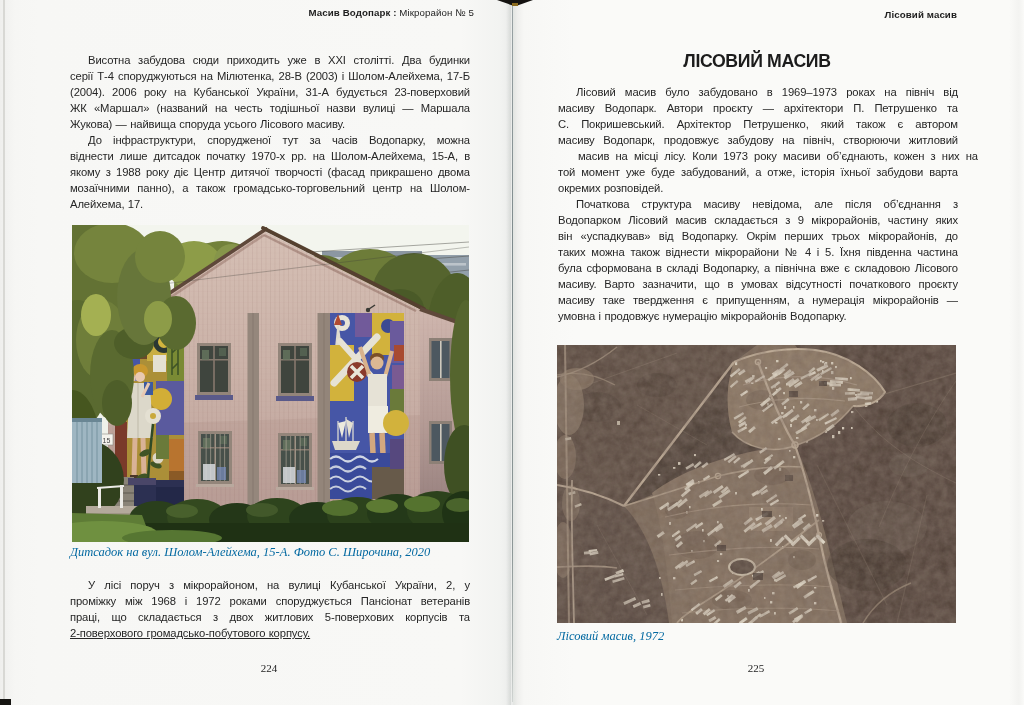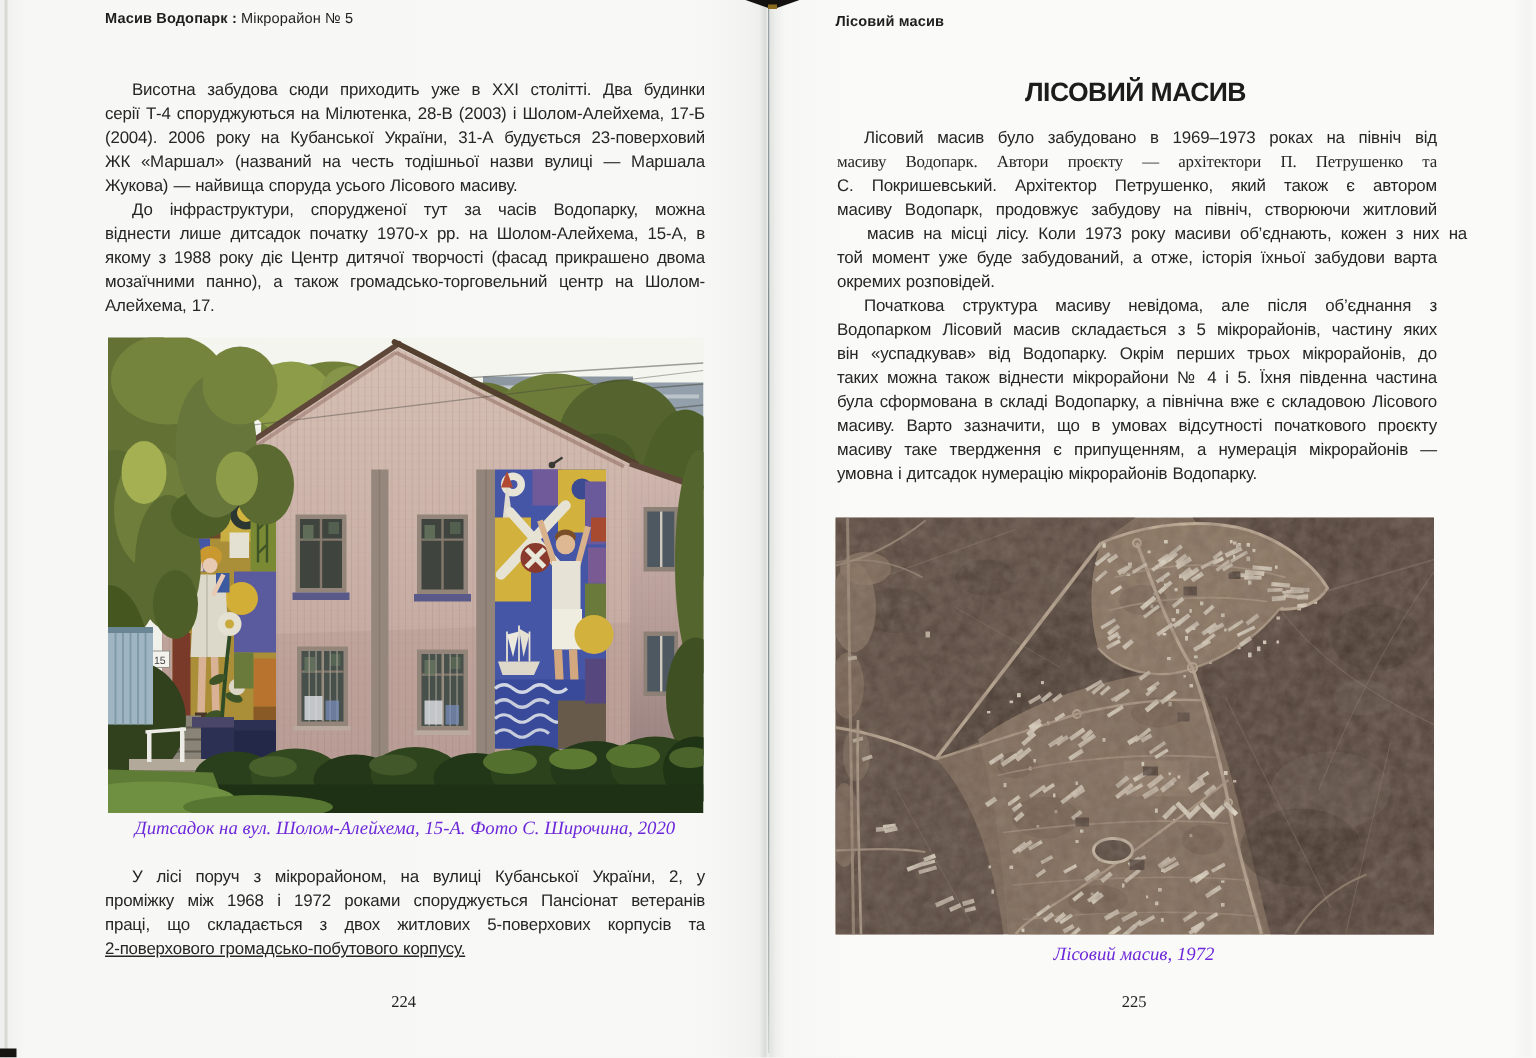--- a/index.html
+++ b/index.html
@@ -5,24 +5,24 @@
   html,body{margin:0;padding:0;}
   body{width:1024px;height:705px;position:relative;overflow:hidden;
        background:#f7f7f5;font-family:"Liberation Sans",sans-serif;}
   .abs{position:absolute;}
   .bline{position:absolute;width:400px;height:16px;line-height:16px;
         font-size:11.25px;color:#262626;text-align:justify;text-align-last:justify;
         letter-spacing:-0.12px;word-spacing:0.4px;}
   .last{text-align-last:left;}
   .ind{padding-left:18px;width:382px;}
   .cap{position:absolute;font-family:"Liberation Serif",serif;font-style:italic;
-       font-size:12.5px;color:#6d28d9;text-align:center;line-height:16px;}
+       font-size:12.5px;color:#0369a1;text-align:left;line-height:16px;}
   .pnum{position:absolute;font-family:"Liberation Serif",serif;font-size:11px;
         color:#222;text-align:center;line-height:16px;}
-  .hdr{position:absolute;font-size:9.7px;color:#1e1e1e;text-align:left;line-height:14px;letter-spacing:0.1px;}
+  .hdr{position:absolute;font-size:9.7px;color:#1e1e1e;text-align:right;line-height:14px;letter-spacing:0.1px;}
 </style>
 </head>
 <body>
 
 <div class="abs" style="left:0;top:0;width:514px;height:705px;background:linear-gradient(90deg,#efefed 0,#f6f6f4 15px,#f7f7f5 40px,#f8f8f6 460px,#f2f3f1 500px,#e9eae9 514px);"></div>
 
 <div class="abs" style="left:514px;top:0;width:510px;height:705px;background:linear-gradient(90deg,#eaeae8 0,#f7f7f5 10px,#fafaf8 60px,#fafaf8 495px,#f3f3f1 505px,#fafaf8 510px);"></div>
 
 <div class="abs" style="left:3px;top:0;width:2px;height:705px;background:#d8d8d4;"></div>
 
@@ -388,35 +388,35 @@
 <div class="bline" style="left:70px;top:609.3px;">праці, що складається з двох житлових 5-поверхових корпусів та</div>
 <div class="bline last" style="left:70px;top:625.3px;text-decoration:underline;">2-поверхового громадсько-побутового корпусу.</div>
 
 <div class="pnum" style="left:70px;top:659.5px;width:398px;">224</div>
 
 <div class="hdr" style="left:557px;top:8px;width:400px;"><b>Лісовий масив</b></div>
 
 <div class="abs" style="left:557px;top:50px;width:400px;font-size:17.7px;font-weight:bold;color:#1c1c1c;text-align:center;line-height:22px;letter-spacing:-0.35px;">ЛІСОВИЙ МАСИВ</div>
 
 <div class="bline ind" style="left:558px;top:83.9px;">Лісовий масив було забудовано в 1969–1973 роках на північ від</div>
-<div class="bline" style="left:558px;top:99.9px;font-family:Liberation Serif, serif;">масиву Водопарк. Автори проєкту — архітектори П. Петрушенко та</div>
+<div class="bline" style="left:558px;top:99.9px;">масиву Водопарк. Автори проєкту — архітектори П. Петрушенко та</div>
 <div class="bline" style="left:558px;top:115.9px;">С. Покришевський. Архітектор Петрушенко, який також є автором</div>
 <div class="bline" style="left:558px;top:131.9px;">масиву Водопарк, продовжує забудову на північ, створюючи житловий</div>
 <div class="bline" style="left:558px;top:147.9px;margin-left:20px;">масив на місці лісу. Коли 1973 року масиви об’єднають, кожен з них на</div>
 <div class="bline" style="left:558px;top:163.9px;">той момент уже буде забудований, а отже, історія їхньої забудови варта</div>
 <div class="bline last" style="left:558px;top:179.9px;">окремих розповідей.</div>
 
 <div class="bline ind" style="left:558px;top:195.9px;">Початкова структура масиву невідома, але після об’єднання з</div>
-<div class="bline" style="left:558px;top:211.9px;">Водопарком Лісовий масив складається з 5 мікрорайонів, частину яких</div>
+<div class="bline" style="left:558px;top:211.9px;">Водопарком Лісовий масив складається з 9 мікрорайонів, частину яких</div>
 <div class="bline" style="left:558px;top:227.9px;">він «успадкував» від Водопарку. Окрім перших трьох мікрорайонів, до</div>
 <div class="bline" style="left:558px;top:243.9px;">таких можна також віднести мікрорайони № 4 і 5. Їхня південна частина</div>
 <div class="bline" style="left:558px;top:259.9px;">була сформована в складі Водопарку, а північна вже є складовою Лісового</div>
 <div class="bline" style="left:558px;top:275.9px;">масиву. Варто зазначити, що в умовах відсутності початкового проєкту</div>
 <div class="bline" style="left:558px;top:291.9px;">масиву таке твердження є припущенням, а нумерація мікрорайонів —</div>
-<div class="bline last" style="left:558px;top:307.9px;">умовна і дитсадок нумерацію мікрорайонів Водопарку.</div>
+<div class="bline last" style="left:558px;top:307.9px;">умовна і продовжує нумерацію мікрорайонів Водопарку.</div>
 
 <div class="abs" style="left:557px;top:345px;width:399px;height:278px;"><svg width="399" height="278" viewBox="0 0 399 278">
 <defs>
 <filter id="texd" x="0" y="0" width="100%" height="100%">
  <feTurbulence type="fractalNoise" baseFrequency="0.11" numOctaves="4" seed="7"></feTurbulence>
  <feColorMatrix type="matrix" values="0 0 0 0 0.22  0 0 0 0 0.16  0 0 0 0 0.13  0 0 0 0.95 0"></feColorMatrix>
 </filter>
 <filter id="texl" x="0" y="0" width="100%" height="100%">
  <feTurbulence type="fractalNoise" baseFrequency="0.14" numOctaves="3" seed="11"></feTurbulence>
  <feColorMatrix type="matrix" values="0 0 0 0 0.88  0 0 0 0 0.80  0 0 0 0 0.68  0 0 0 0.55 0"></feColorMatrix>

